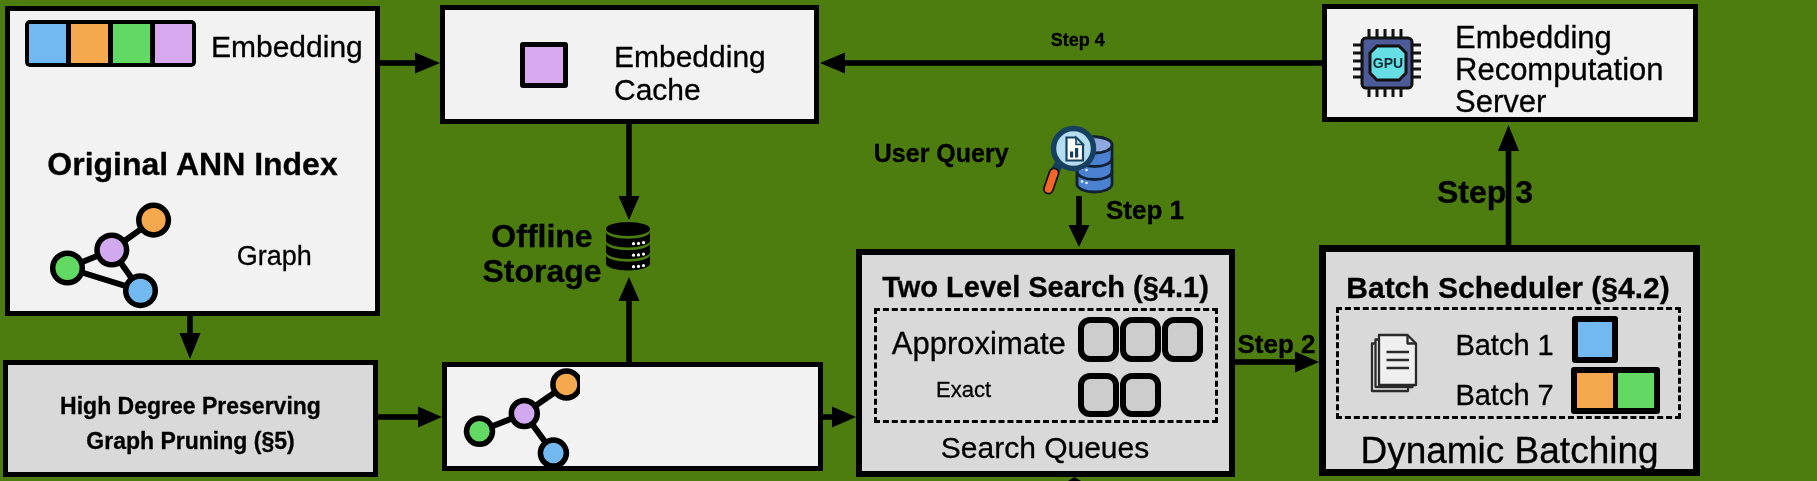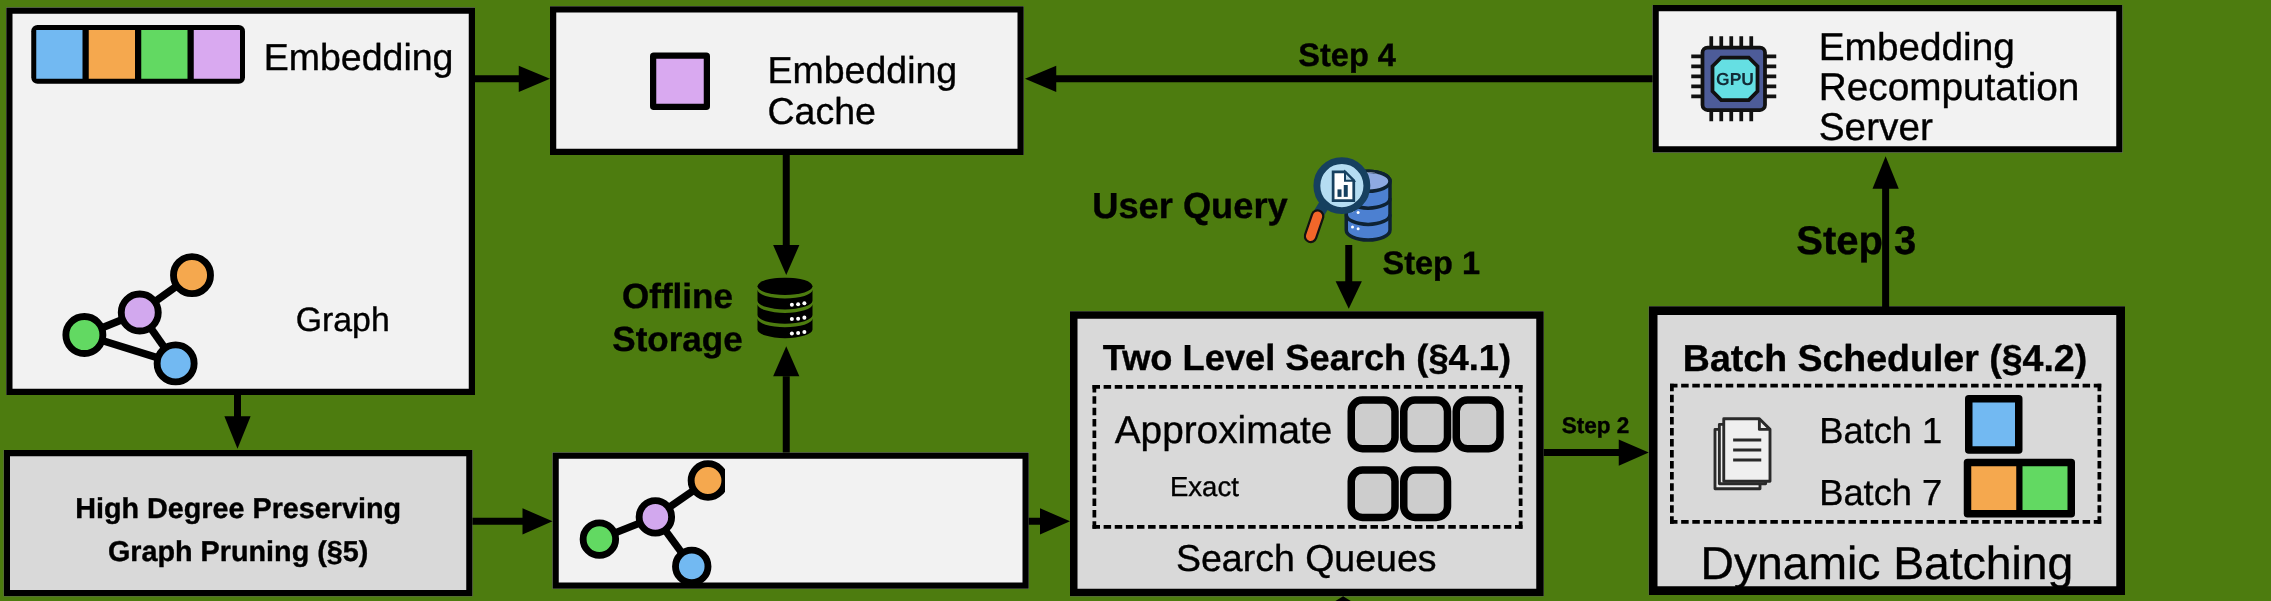--- a/index.html
+++ b/index.html
@@ -41,28 +41,29 @@
 <div style="position:absolute;box-sizing:border-box;left:1078px;top:373px;width:41px;height:44px;background:#cdcdcd;border:6px solid #000;border-radius:12px;"></div>
 <div style="position:absolute;box-sizing:border-box;left:1120px;top:373px;width:41px;height:44px;background:#cdcdcd;border:6px solid #000;border-radius:12px;"></div>
 
 <div style="position:absolute;box-sizing:border-box;left:1572px;top:316px;width:46px;height:47px;background:#72b9f2;border:6px solid #000;border-radius:3px;"></div>
 <div style="position:absolute;left:1571px;top:367px;width:89px;height:47px;background:#000;border-radius:3px;">
   <div style="position:absolute;left:6px;top:6px;width:36px;height:35px;background:#f5a84e;"></div>
   <div style="position:absolute;left:47px;top:6px;width:36px;height:35px;background:#62d962;"></div>
 </div>
 
 <div class="t" style="left:211px;top:31.6px;font-size:30px;">Embedding</div>
+<div class="t b ctr" style="left:192.5px;top:147.5px;font-size:32px;">Original ANN Index</div>
 <div class="t" style="left:236.7px;top:242.7px;font-size:27px;">Graph</div>
 <div class="t" style="left:614px;top:39.8px;font-size:30px;line-height:33px;">Embedding<br>Cache</div>
 <div class="t" style="left:1455px;top:21.5px;font-size:31px;line-height:32px;">Embedding<br>Recomputation<br>Server</div>
-<div class="t b ctr" style="left:542px;top:219px;font-size:28px;line-height:35px;text-align:center;">Offline<br>Storage</div>
-<div class="t b" style="left:873.8px;top:151px;font-size:29px;">User Query</div>
+<div class="t b ctr" style="left:542px;top:219px;font-size:32px;line-height:35px;text-align:center;">Offline<br>Storage</div>
+<div class="t b" style="left:873.8px;top:141px;font-size:25px;">User Query</div>
 <div class="t b" style="left:1106px;top:197px;font-size:26px;">Step 1</div>
-<div class="t b ctr" style="left:1077.7px;top:30.9px;font-size:26px;">Step 4</div>
-<div class="t b ctr" style="left:1276.5px;top:331px;font-size:18px;text-align:center;">Step 2</div>
+<div class="t b ctr" style="left:1077.7px;top:30.9px;font-size:18px;">Step 4</div>
+<div class="t b ctr" style="left:1276.5px;top:331px;font-size:26px;text-align:center;">Step 2</div>
 <div class="t b" style="left:1437px;top:175.5px;font-size:32px;">Step 3</div>
 <div class="t b ctr" style="left:1045.5px;top:273.4px;font-size:29px;">Two Level Search (§4.1)</div>
 <div class="t" style="left:891.8px;top:328.4px;font-size:31px;">Approximate</div>
 <div class="t" style="left:936px;top:379px;font-size:22px;">Exact</div>
 <div class="t ctr" style="left:1045px;top:433.1px;font-size:30px;">Search Queues</div>
 <div class="t b ctr" style="left:1508px;top:273.4px;font-size:30px;">Batch Scheduler (§4.2)</div>
 <div class="t" style="left:1455.4px;top:331.3px;font-size:29px;">Batch 1</div>
 <div class="t" style="left:1455.4px;top:381.4px;font-size:29px;">Batch 7</div>
 <div class="t ctr" style="left:1509.5px;top:432px;font-size:37px;">Dynamic Batching</div>
 <div class="t b ctr" style="left:190.5px;top:389px;font-size:23px;line-height:35px;text-align:center;">High Degree Preserving<br>Graph Pruning (§5)</div>

